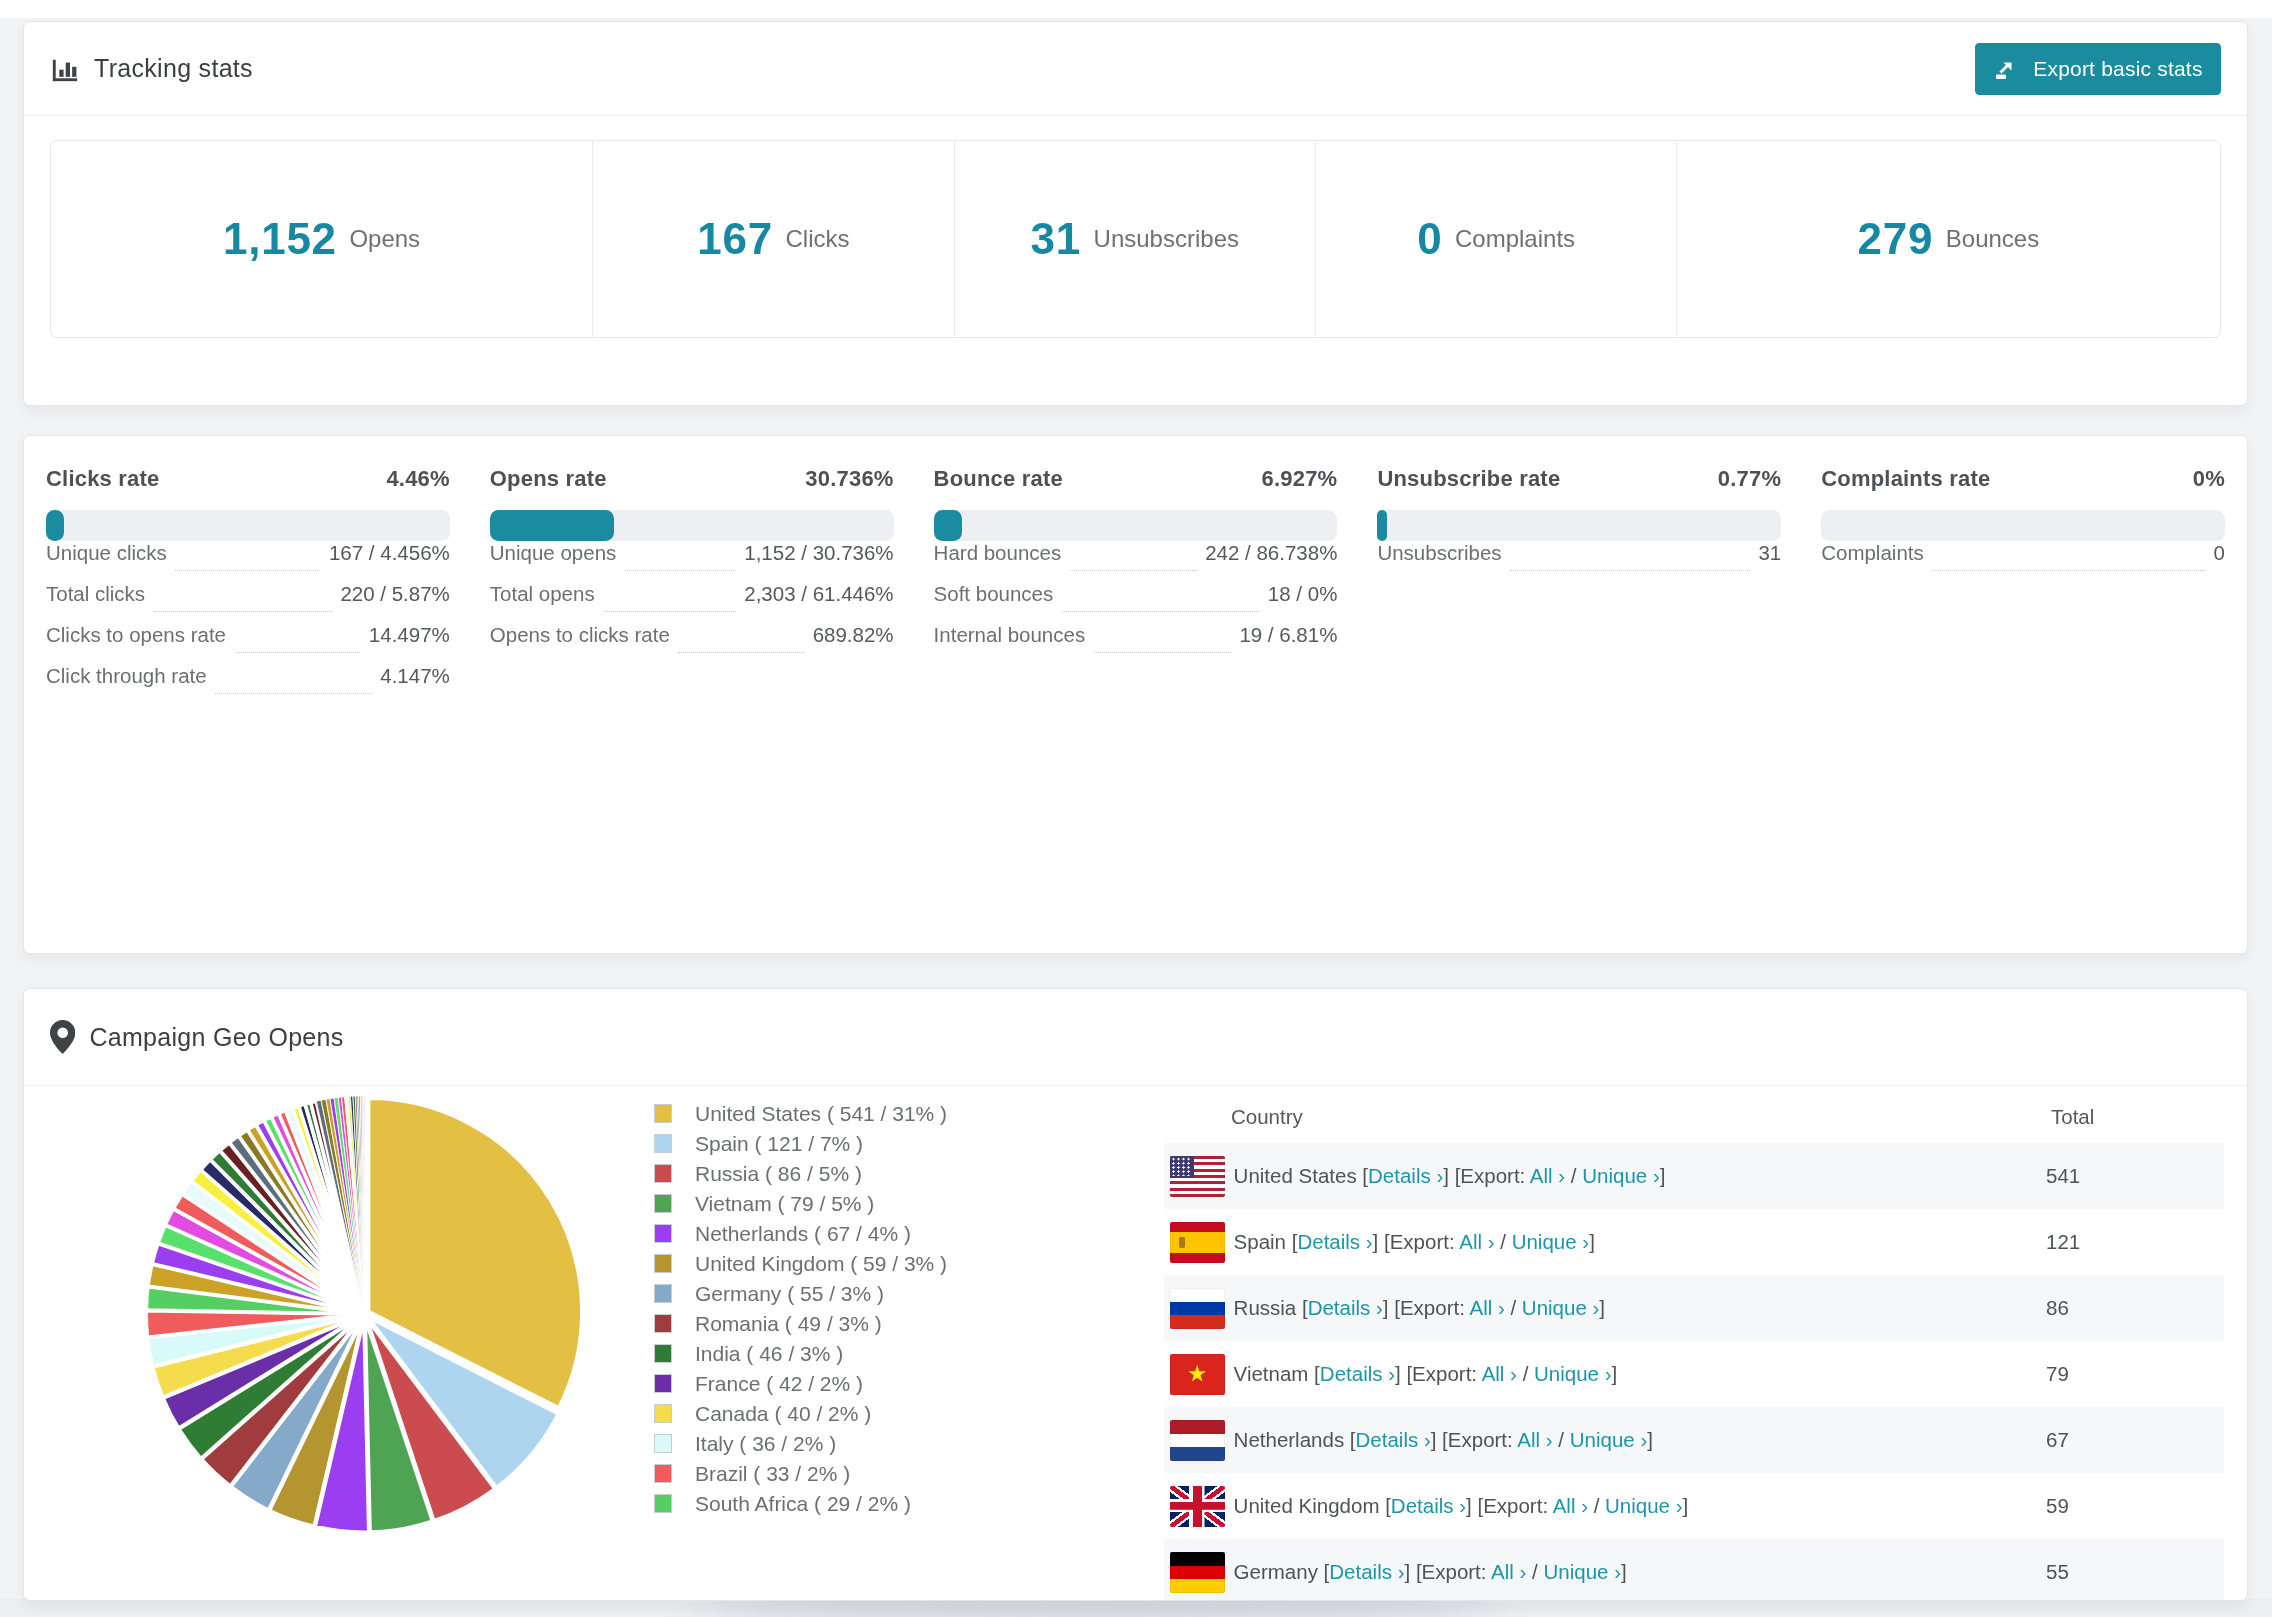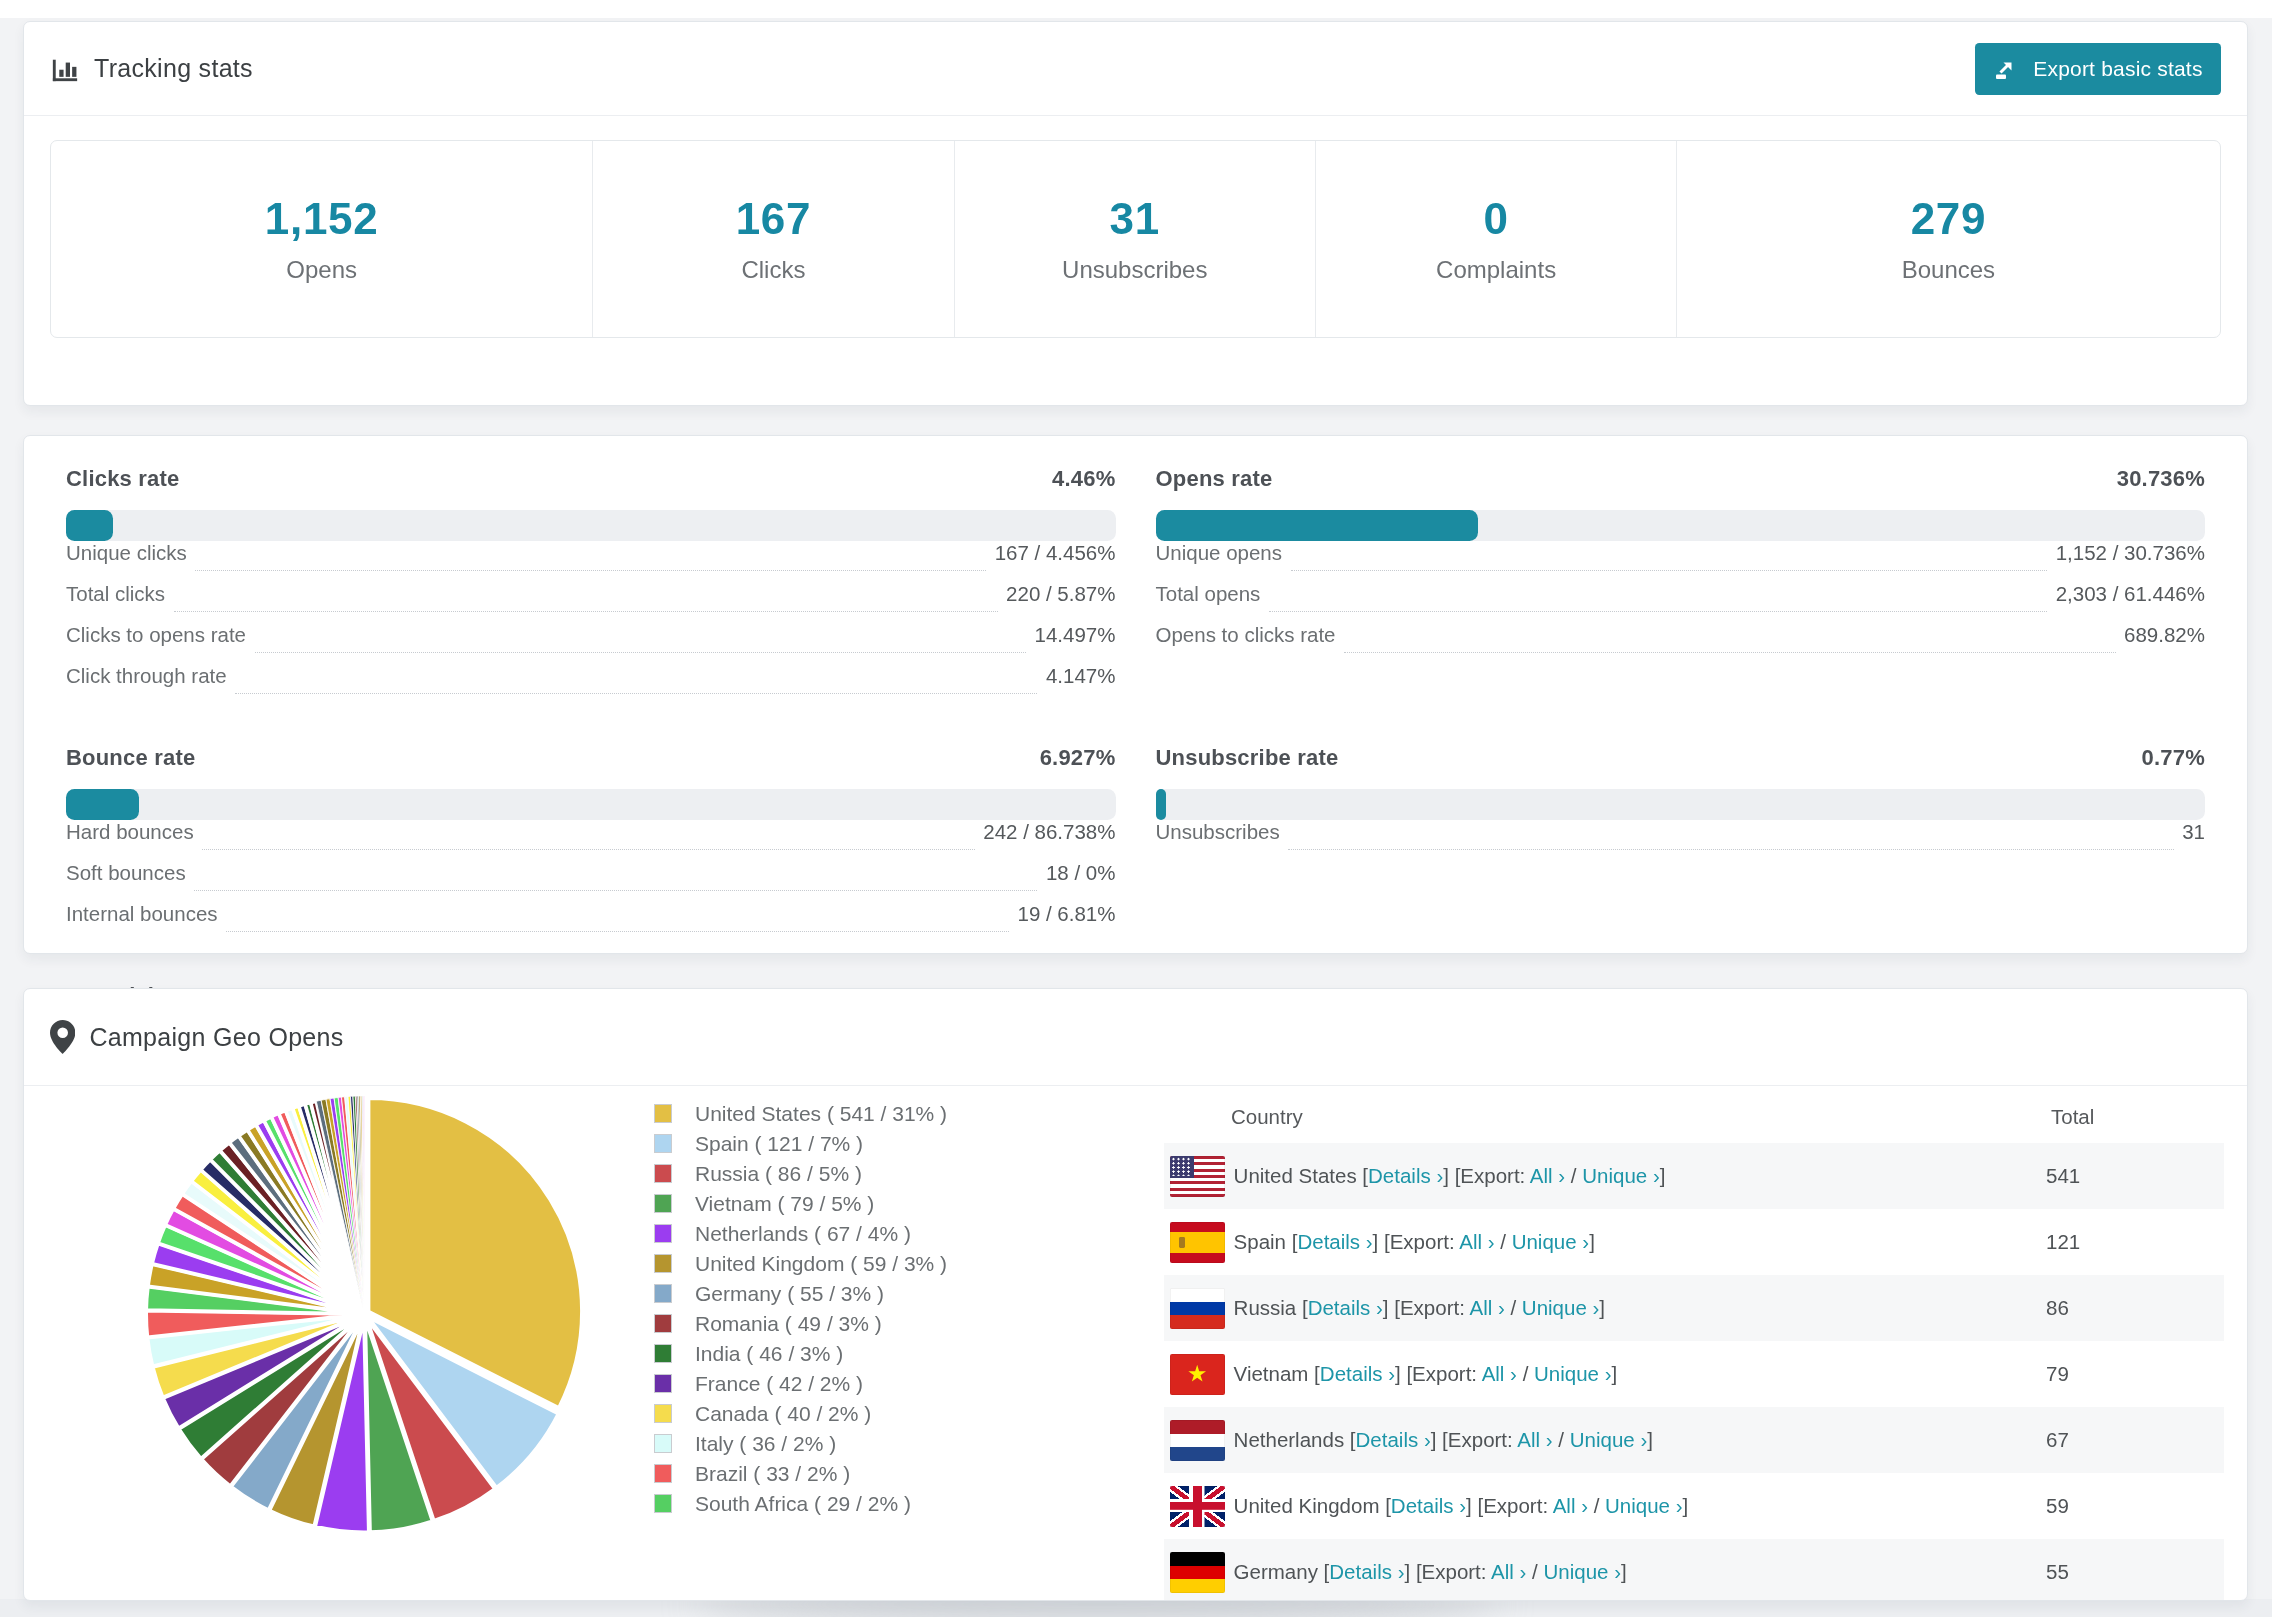--- a/index.html
+++ b/index.html
@@ -36,29 +36,29 @@
     height:52px;padding:0 18.4px;border:none;border-radius:4.2px;
     background:#1b8ba0;color:#fff;font-size:21px;cursor:pointer;
     font-family:inherit;letter-spacing:0.2px;
   }
 
   
   .stats-box{
     margin:24px 26px 0;height:198px;display:flex;
     border:0.7px solid #e4e8eb;border-radius:7px;box-sizing:border-box;overflow:hidden;
   }
-  .stat{display:flex;flex-direction:column;justify-content:center;align-items:center;gap:12.7px;box-sizing:border-box}
+  .stat{display:flex;flex-direction:row;justify-content:center;align-items:center;gap:12.7px;box-sizing:border-box}
   .stat:not(:last-child){border-right:0.7px solid #e8ebee}
   .stat:nth-child(1),.stat:nth-child(5){flex:0 0 25%}
   .stat:nth-child(2),.stat:nth-child(3),.stat:nth-child(4){flex:0 0 16.66%}
   .stat-value{font-size:44px;font-weight:700;color:#1788a3;letter-spacing:0.7px}
   .stat-label{font-size:24px;color:#6d7175}
 
   
-  .rates{padding:30px 42px 0;display:grid;grid-template-columns:1fr 1fr;column-gap:40px;row-gap:40px}
+  .rates{padding:30px 22px 0;display:grid;grid-template-columns:1fr 1fr 1fr 1fr 1fr;column-gap:40px;row-gap:40px}
   .rate-head{display:flex;justify-content:space-between;align-items:baseline;height:27px}
   .rate-title,.rate-value{font-size:22px;font-weight:700;color:#4d5156;letter-spacing:0.2px}
   .rate-bar{margin-top:17px;height:31px;background:#edeff2;border-radius:8.5px;position:relative}
   .rate-fill{height:100%;background:#1b8ba0;border-radius:8.5px}
   .rate-rows{}
   .rrow{display:flex;align-items:baseline;height:41px;font-size:20.5px;color:#6b6f72}
   .rrow .rlabel{white-space:nowrap}
   .rrow .leader{flex:1;border-bottom:1.4px dotted #c7cbd0;align-self:flex-end;margin:0 8.5px 11.3px}
   .rrow .rval{white-space:nowrap;color:#55595c}
 

